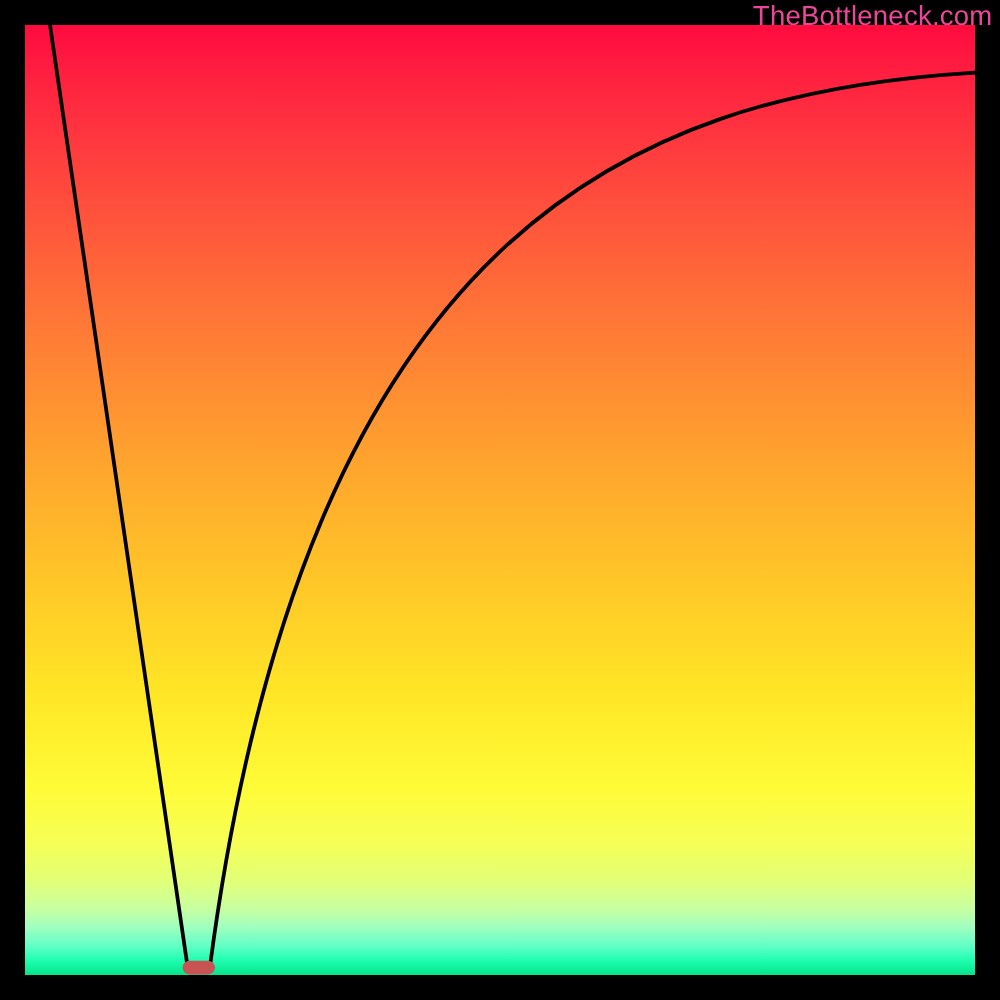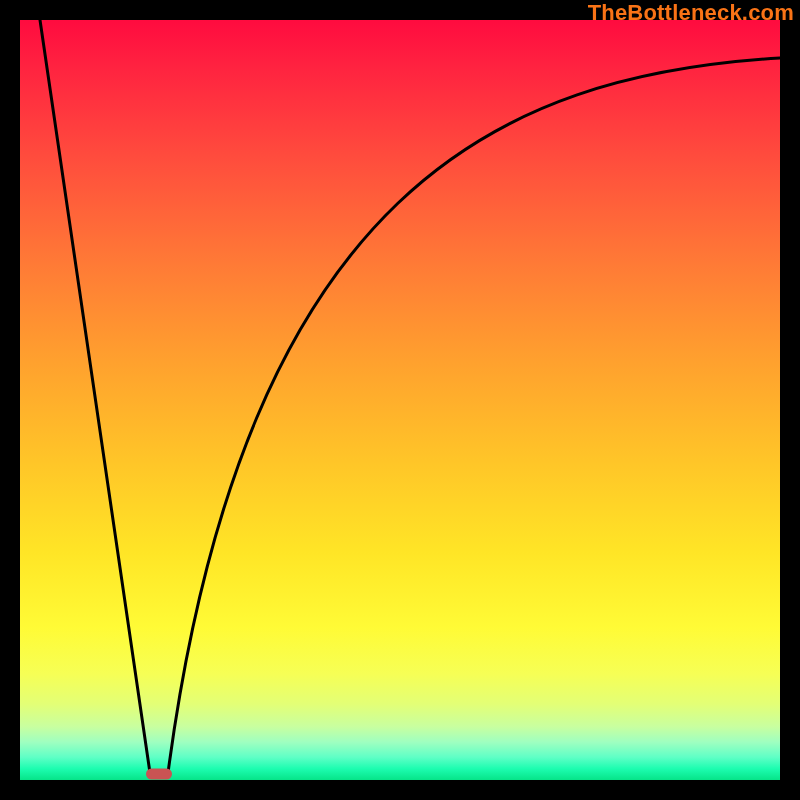--- a/index.html
+++ b/index.html
@@ -57,22 +57,22 @@
     border-radius: 6px;
     background: #c95353;
     transform: translate(-50%, -50%);
   }
   .watermark {
     position: absolute;
     top: 0px;
     right: 6px;
     font-family: Arial, Helvetica, sans-serif;
     font-size: 22px;
-    font-weight: 700;
-    color: #f97316;
+    font-weight: 400;
+    color: #ec4899;
     letter-spacing: 0.2px;
     text-align: right;
   }
 </style>
 </head>
 <body>
 
 <div class="watermark">TheBottleneck.com</div>
 
 <div class="frame">

